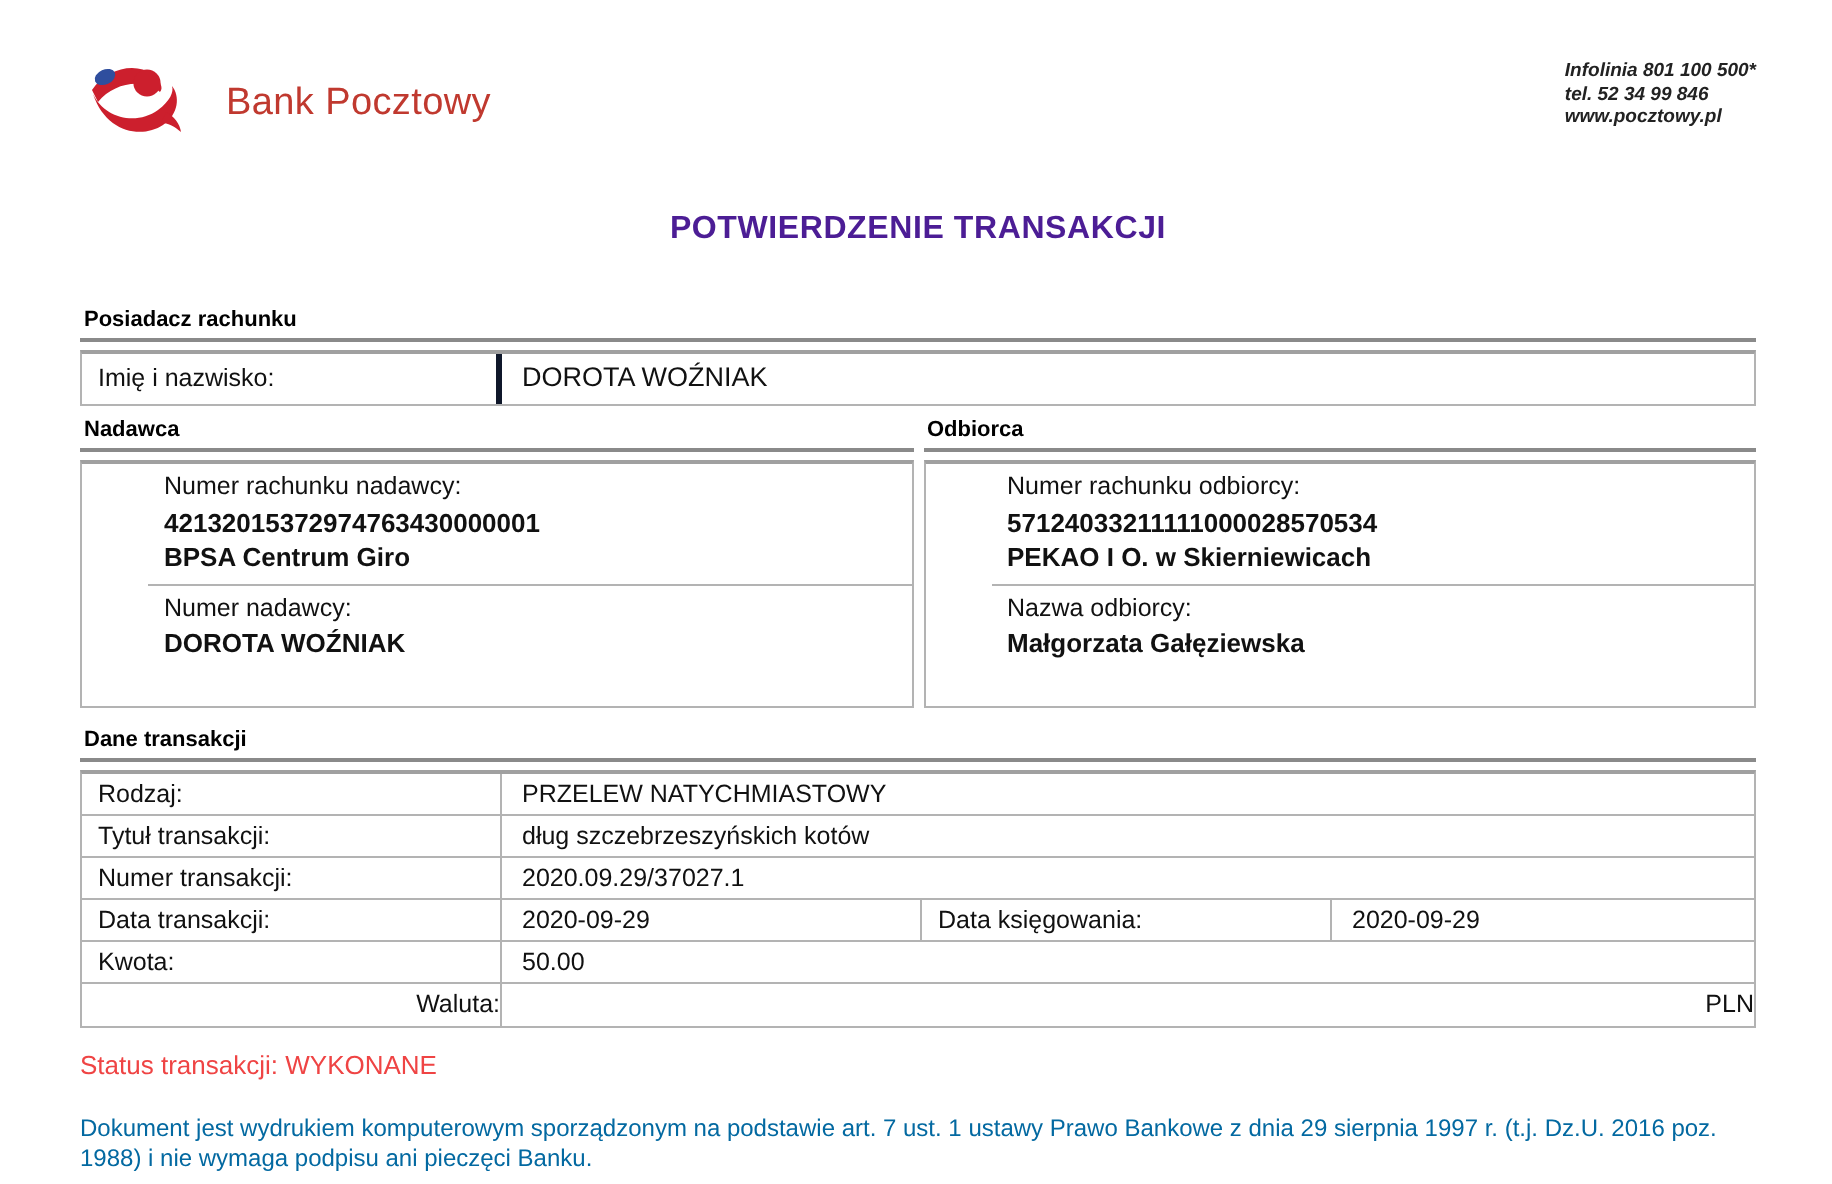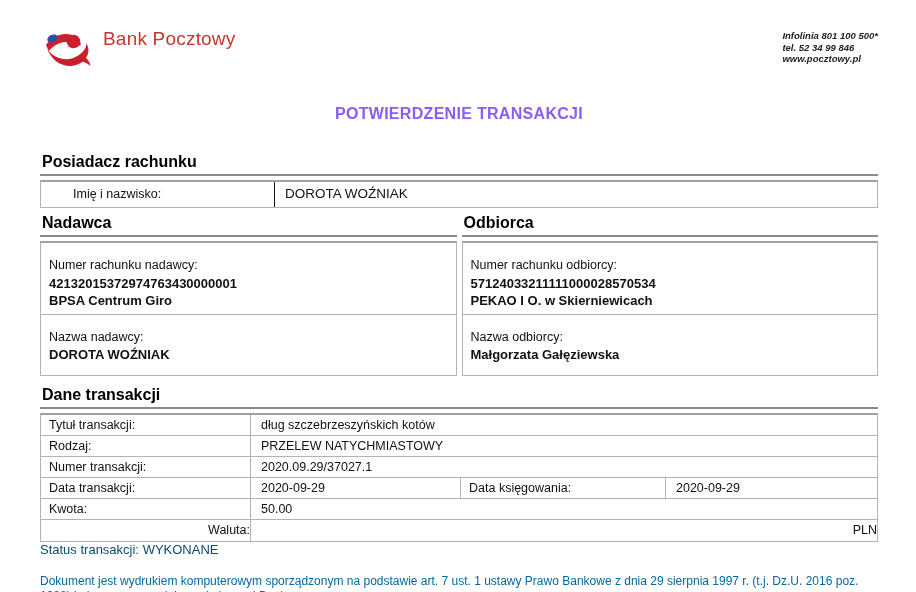--- a/index.html
+++ b/index.html
@@ -10,64 +10,65 @@
     font-family: "Liberation Sans", sans-serif;
     color: #111;
     overflow: hidden;
   }
   .page {
     width: 916px; height: 592px;
     padding: 26px 38px 0 40px;
   }
   
   .header { display: flex; justify-content: space-between; align-items: flex-start; }
-  .logo { display: flex; align-items: flex-start; gap: 4px; margin-left: 3px; margin-top: 2px; }
+  .logo { display: flex; align-items: center; gap: 14px; margin-left: 3px; margin-top: 2px; }
   .logo-text { font-size: 19px; color: #c0392f; letter-spacing: 0.2px; }
   .contact { font-style: italic; font-size: 9.5px; line-height: 11.5px; margin-top: 4px; color: #222; font-weight: bold; }
   
-  .title { text-align: center; font-weight: bold; font-size: 16px; margin: 31px 0 0 0; letter-spacing: 0.3px; color: #8b5cf6; }
+  .title { text-align: center; font-weight: bold; font-size: 16px; margin: 31px 0 0 0; letter-spacing: 0.3px; color: #4c1d95; }
   
   .sec-heading {
-    font-weight: bold; font-size: 16px; color: #000;
+    font-weight: bold; font-size: 11px; color: #000;
     padding: 0 0 3px 2px;
     border-bottom: 2px solid #8a8a8a;
   }
   .section-holder { margin-top: 30px; }
   
   .table {
     border: 1px solid #b3b3b3;
     border-top: 2px solid #a0a0a0;
     margin-top: 4px;
     background: #fff;
   }
   
   .holder-row { display: flex; height: 25px; line-height: 24px; font-size: 12.5px; }
-  .holder-row .lbl { width: 210px; border-right: 1px solid #0f172a; padding-left: 8px; margin-left: 24px; }
+  .holder-row .lbl { width: 210px; border-right: 3px solid #0f172a; padding-left: 8px; }
   .holder-row .val { flex: 1; padding-left: 10px; font-size: 13.5px; }
   
   .parties { display: flex; gap: 5px; margin-top: 6px; }
   .party { flex: 1; min-width: 0; }
   .pcell {
-    padding: 14px 8px 4px;
+    padding: 3px 8px 4px;
     font-size: 12.5px; line-height: 17.5px;
     border-bottom: 1px solid #b3b3b3;
+    margin-left: 33px;
   }
   .pcell .bold { font-weight: bold; font-size: 13px; }
   .pcell2 { border-bottom: none; min-height: 60px; }
   
   .section-dane { margin-top: 10px; }
   .trow { display: flex; height: 21px; line-height: 20px; font-size: 12.5px; border-bottom: 1px solid #b3b3b3; }
   .trow:last-child { border-bottom: none; text-align: right; }
   .c-label { width: 210px; border-right: 1px solid #b3b3b3; padding-left: 8px; }
   .c-value { flex: 1; padding-left: 10px; }
   .c-value.fixed { flex: none; width: 210px; border-right: 1px solid #b3b3b3; }
   .c-label2 { width: 205px; border-right: 1px solid #b3b3b3; padding-left: 8px; }
   .c-value2 { flex: 1; padding-left: 10px; }
   
-  .status { font-size: 13px; color: #0c4a6e; }
+  .status { margin-top: 11px; font-size: 13px; color: #ef4444; }
   .footer { margin-top: 17px; font-size: 12px; line-height: 15.5px; color: #0369a1; }
 </style>
 </head>
 <body>
 
 <div class="page">
 
   <div class="header">
     <div class="logo">
       <span>
@@ -103,21 +104,21 @@
   <div class="parties">
     <div class="party">
       <div class="sec-heading">Nadawca</div>
       <div class="table">
         <div class="pcell">
           <div>Numer rachunku nadawcy:</div>
           <div class="bold">42132015372974763430000001</div>
           <div class="bold">BPSA Centrum Giro</div>
         </div>
         <div class="pcell pcell2">
-          <div>Nazwa nadawcy:</div>
+          <div>Numer nadawcy:</div>
           <div class="bold">DOROTA WOŹNIAK</div>
         </div>
       </div>
     </div>
     <div class="party">
       <div class="sec-heading">Odbiorca</div>
       <div class="table">
         <div class="pcell">
           <div>Numer rachunku odbiorcy:</div>
           <div class="bold">57124033211111000028570534</div>
@@ -128,26 +129,26 @@
           <div class="bold">Małgorzata Gałęziewska</div>
         </div>
       </div>
     </div>
   </div>
 
   <div class="section-dane">
     <div class="sec-heading">Dane transakcji</div>
     <div class="table">
       <div class="trow">
+        <div class="c-label">Rodzaj:</div>
+        <div class="c-value">PRZELEW NATYCHMIASTOWY</div>
+      </div>
+      <div class="trow">
         <div class="c-label">Tytuł transakcji:</div>
         <div class="c-value">dług szczebrzeszyńskich kotów</div>
-      </div>
-      <div class="trow">
-        <div class="c-label">Rodzaj:</div>
-        <div class="c-value">PRZELEW NATYCHMIASTOWY</div>
       </div>
       <div class="trow">
         <div class="c-label">Numer transakcji:</div>
         <div class="c-value">2020.09.29/37027.1</div>
       </div>
       <div class="trow">
         <div class="c-label">Data transakcji:</div>
         <div class="c-value fixed">2020-09-29</div>
         <div class="c-label2">Data księgowania:</div>
         <div class="c-value2">2020-09-29</div>

